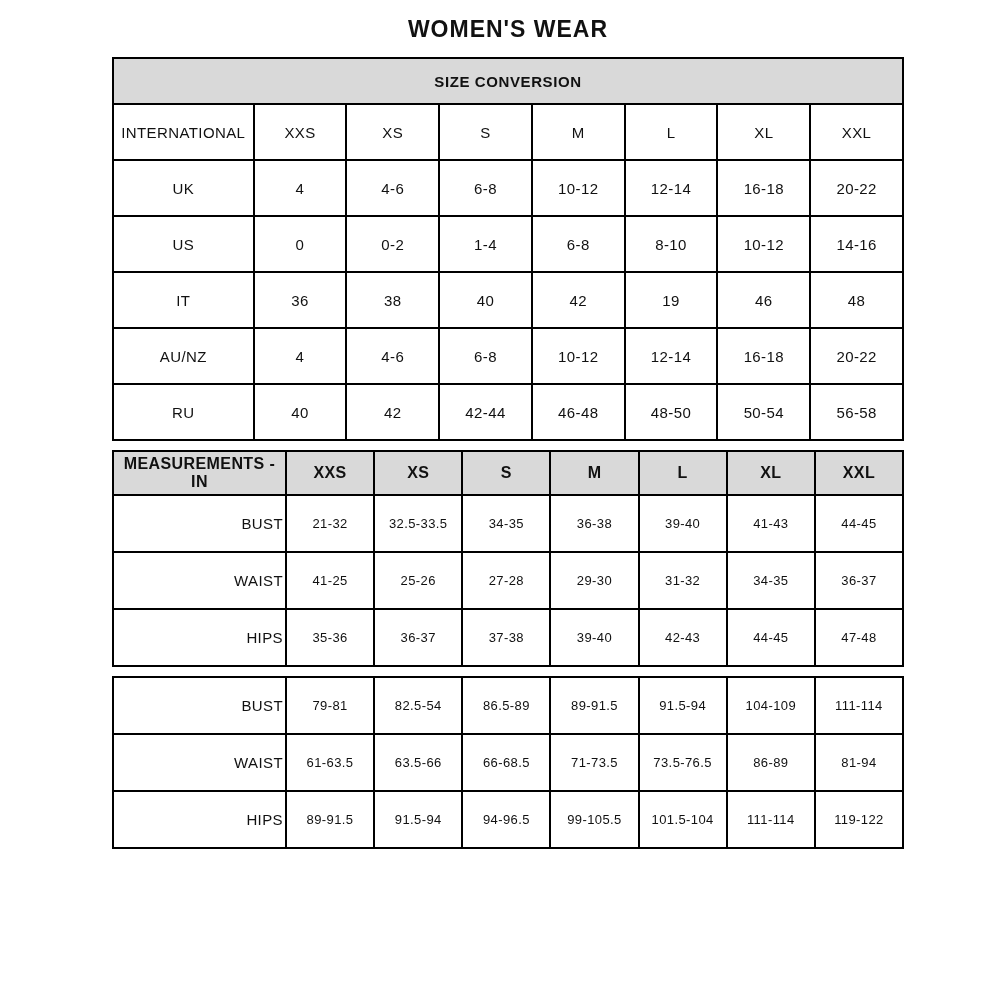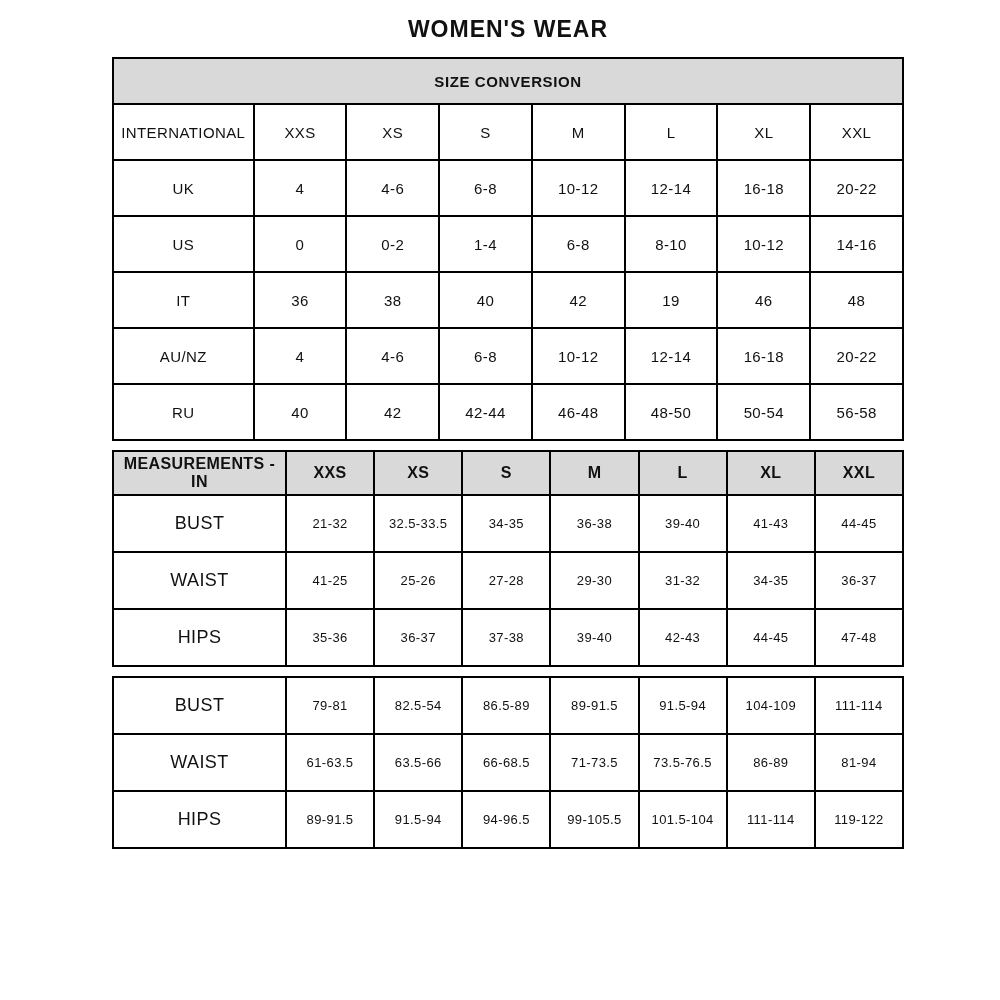--- a/index.html
+++ b/index.html
@@ -63,21 +63,22 @@
     font-weight: 700;
     font-size: 16px;
     height: 42px;
   }
   .t-meas .data-row td {
     height: 55px;
     font-size: 13px;
     font-weight: 400;
   }
   .t-meas .data-row td.row-label {
-    font-size: 18px;
+    font-size: 15px;
+    text-align: right;
   }
 </style>
 </head>
 <body>
 
 <div class="page">
   <h1 class="page-title">WOMEN'S WEAR</h1>
 
   <table class="t-size">
       <colgroup>

